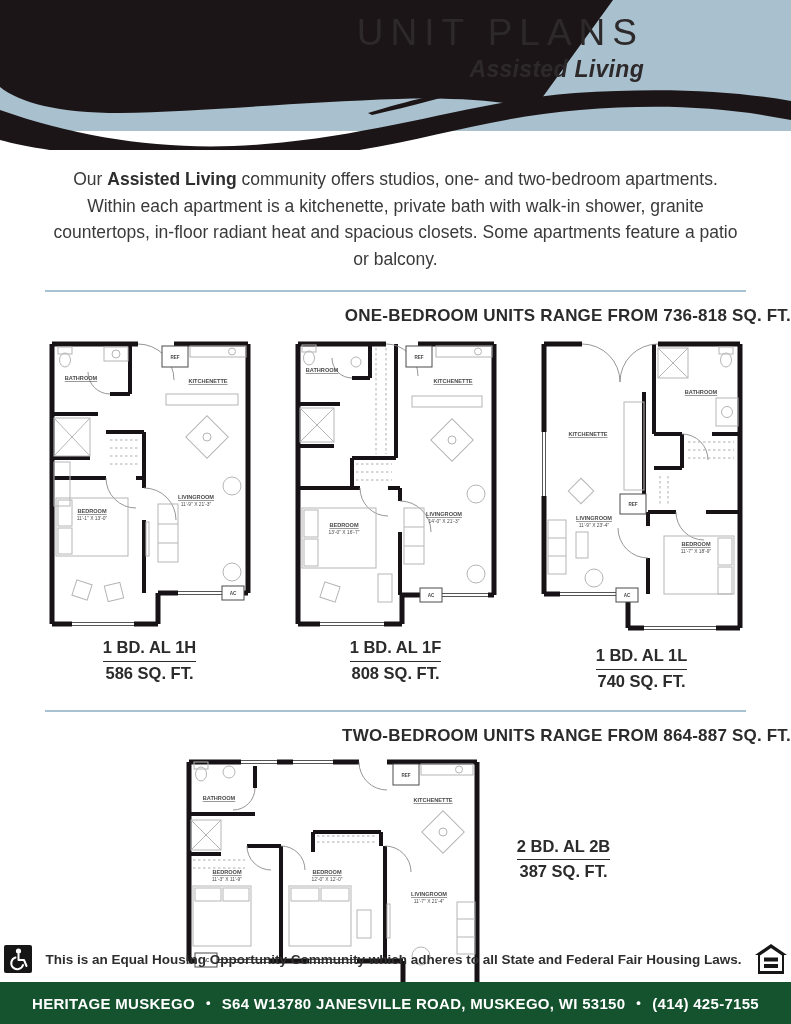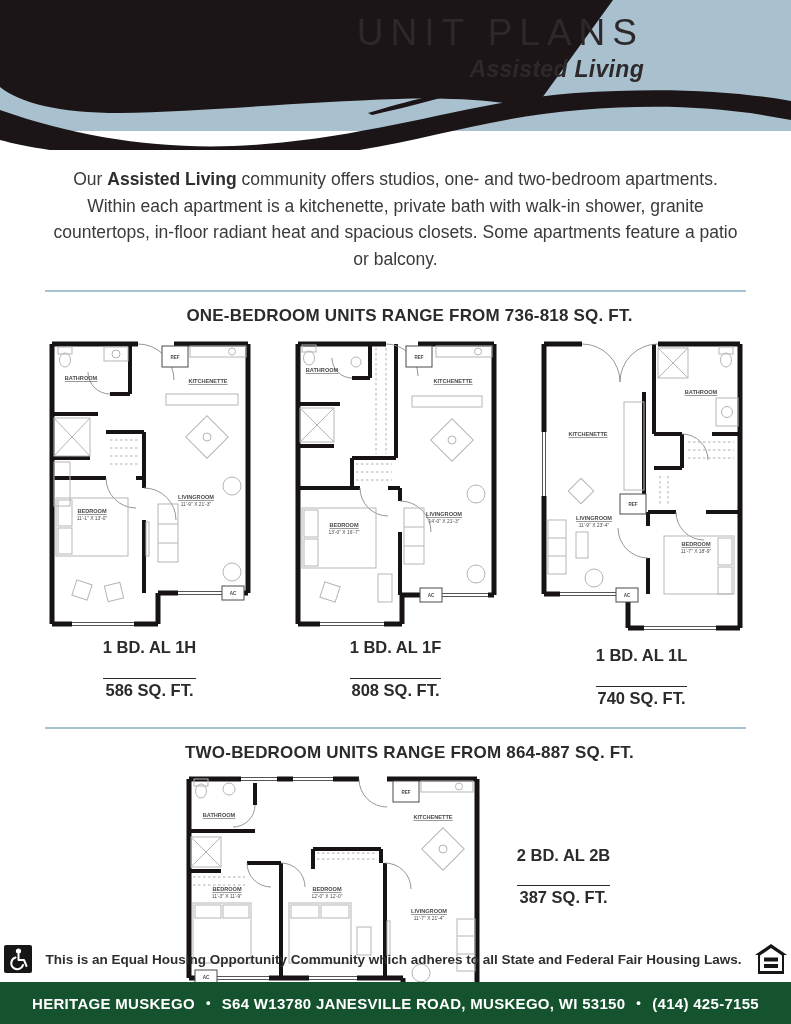--- a/index.html
+++ b/index.html
@@ -12,27 +12,27 @@
   .masthead svg { position:absolute; left:0; top:0; }
   .title-block { position:absolute; top:12px; right:28px; text-align:right; z-index:3; }
   .main-title { font-size:37px; font-weight:400; letter-spacing:7px; color:#2d292b; }
   .sub-title { font-size:23px; font-weight:700; font-style:italic; color:#2d292b; margin-top:2px; letter-spacing:0.3px; }
 
   
   .intro { margin:16px 52px 0 52px; text-align:center; font-size:17.5px; line-height:1.52; color:#3a3a3a; }
   .intro b { color:#2e2e2e; }
 
   .divider { height:2px; background:#a7c3d2; margin:18px 45px 0 45px; }
-  .section-heading { text-align:center; font-size:17px; font-weight:700; color:#2b2b2b; letter-spacing:0.2px; margin-top:14px;margin-left:28px; }
+  .section-heading { text-align:right; font-size:17px; font-weight:700; color:#2b2b2b; letter-spacing:0.2px; margin-top:14px;margin-left:28px; }
 
   
   .plans-row { display:flex; justify-content:center; align-items:flex-start; gap:34px; margin-top:10px; }
   .plan-col { display:flex; flex-direction:column; align-items:center; }
   .plan-cap { text-align:center; font-size:16.5px; font-weight:700; color:#2b2b2b; margin-top:8px; line-height:1.35; }
-  .plan-cap .nm { display:inline-block; border-bottom:1.5px solid #2b2b2b; padding-bottom:19px;text-align:right; }
+  .plan-cap .nm { display:inline-block; border-bottom:1.5px solid #2b2b2b; padding-bottom:2px;text-align:right; }
 
   .two-row { display:flex; justify-content:center; align-items:center; gap:32px; margin-top:8px; }
   .two-row .plan-cap { margin-top:-40px; }
 
   
   svg.plan .w path { stroke:#161215; stroke-width:5; fill:none; }
   svg.plan .iw path { stroke:#161215; stroke-width:4; fill:none; }
   svg.plan .f rect, svg.plan .f ellipse, svg.plan .f circle, svg.plan .f path { stroke:#b5b5b5; stroke-width:1; fill:none; }
   svg.plan .fbox { fill:#ffffff; stroke:#4a4a4a !important; stroke-width:1 !important; }
   svg.plan .dash { stroke:#9a9a9a; stroke-width:0.8; fill:none; stroke-dasharray:2.5 2.5; }

